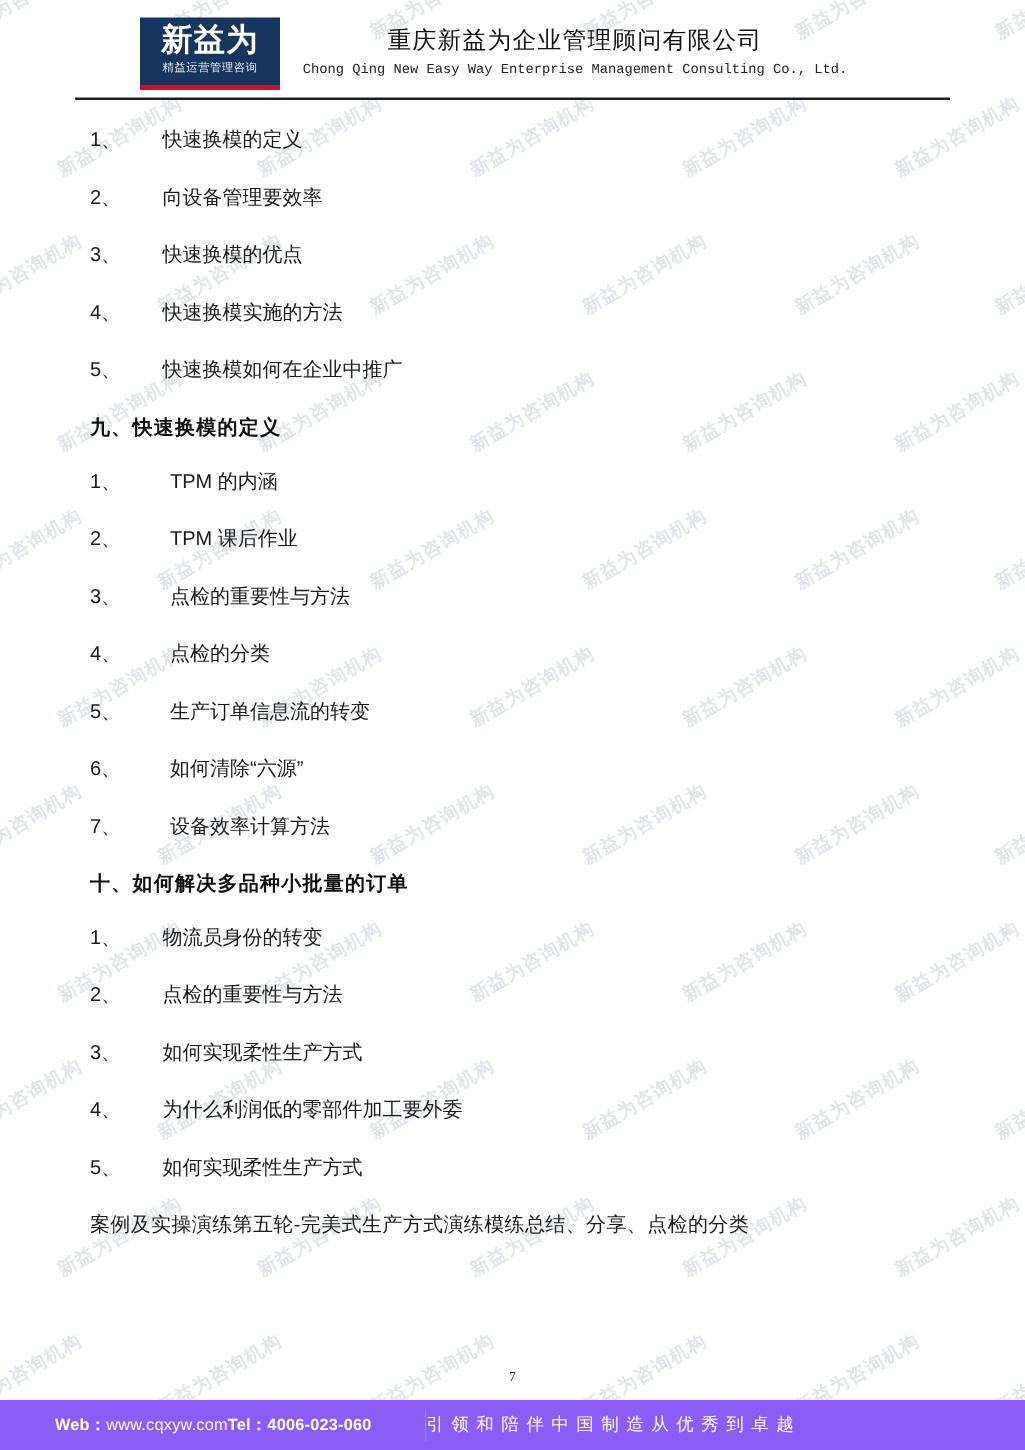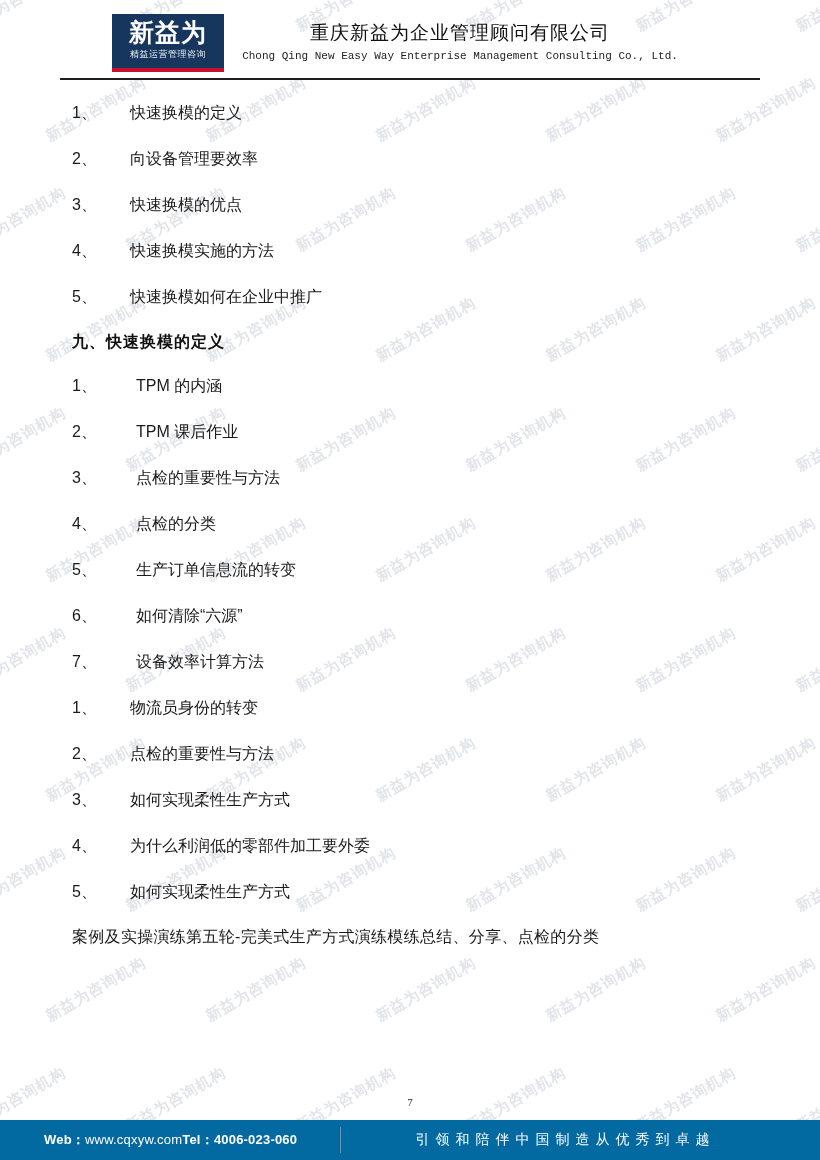--- a/index.html
+++ b/index.html
@@ -159,21 +159,21 @@
     color: #333333;
     font-family: "Liberation Serif", serif;
     z-index: 3;
   }
   #footer {
     position: absolute;
     left: 0;
     bottom: 0;
     width: 820px;
     height: 40px;
-    background: #0369a1;
+    background: #8b5cf6;
     z-index: 3;
     display: flex;
     align-items: center;
   }
   #footer-left {
     width: 340px;
     padding-left: 44px;
     box-sizing: border-box;
     color: #ffffff;
     font-size: 13px;
@@ -184,21 +184,21 @@
   #footer-left .web-label { color: #ffffff; }
   #footer-left .web-url { font-weight: normal; }
   #footer-divider {
     width: 1px;
     height: 26px;
     background: #8fa3bf;
     opacity: 0.7;
   }
   #footer-right {
     flex: 1;
-    text-align: center;
+    text-align: left;
     color: #ffffff;
     font-size: 14px;
     letter-spacing: 6px;
     padding-right: 30px;
   }
 </style>
 </head>
 <body>
 
 <div id="watermark-layer">
@@ -327,20 +327,21 @@
     </div>
     <div class="item indent">
       <span class="num">6、</span>
       <span class="txt">如何清除“六源”</span>
     </div>
     <div class="item indent">
       <span class="num">7、</span>
       <span class="txt">设备效率计算方法</span>
     </div>
 
+    <div class="section">十、如何解决多品种小批量的订单</div>
 
     <div class="item">
       <span class="num">1、</span>
       <span class="txt">物流员身份的转变</span>
     </div>
     <div class="item">
       <span class="num">2、</span>
       <span class="txt">点检的重要性与方法</span>
     </div>
     <div class="item">

